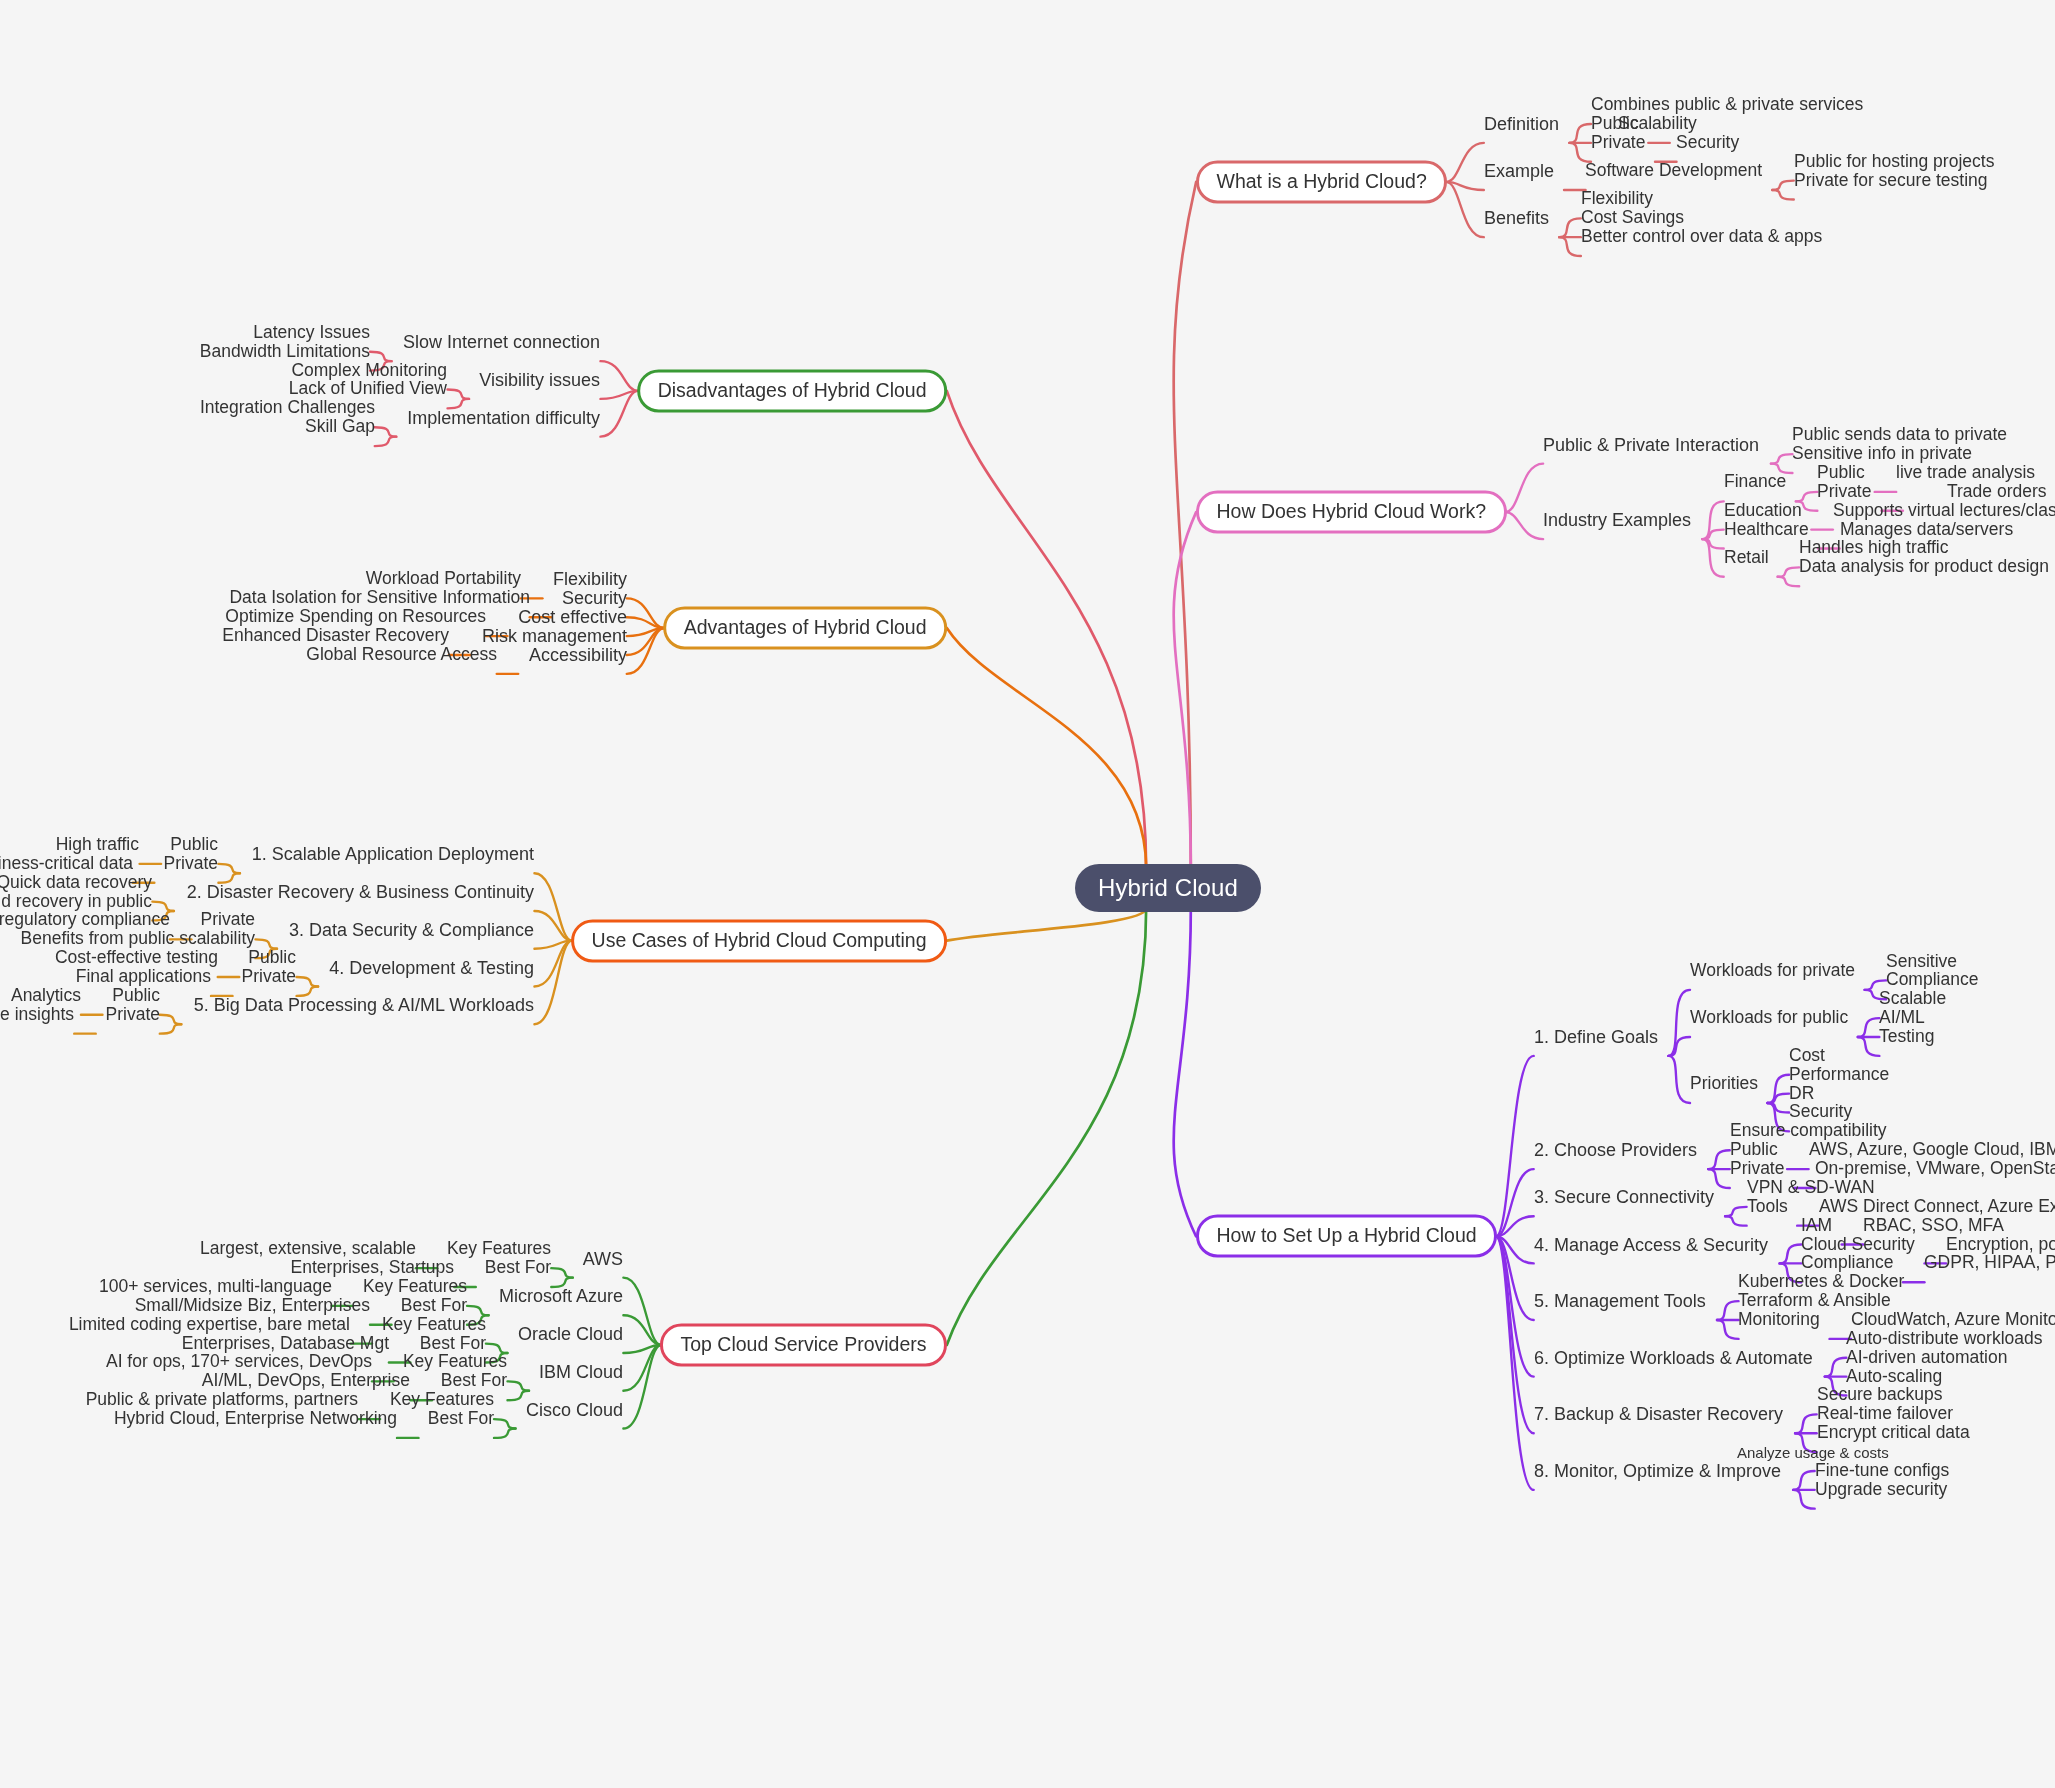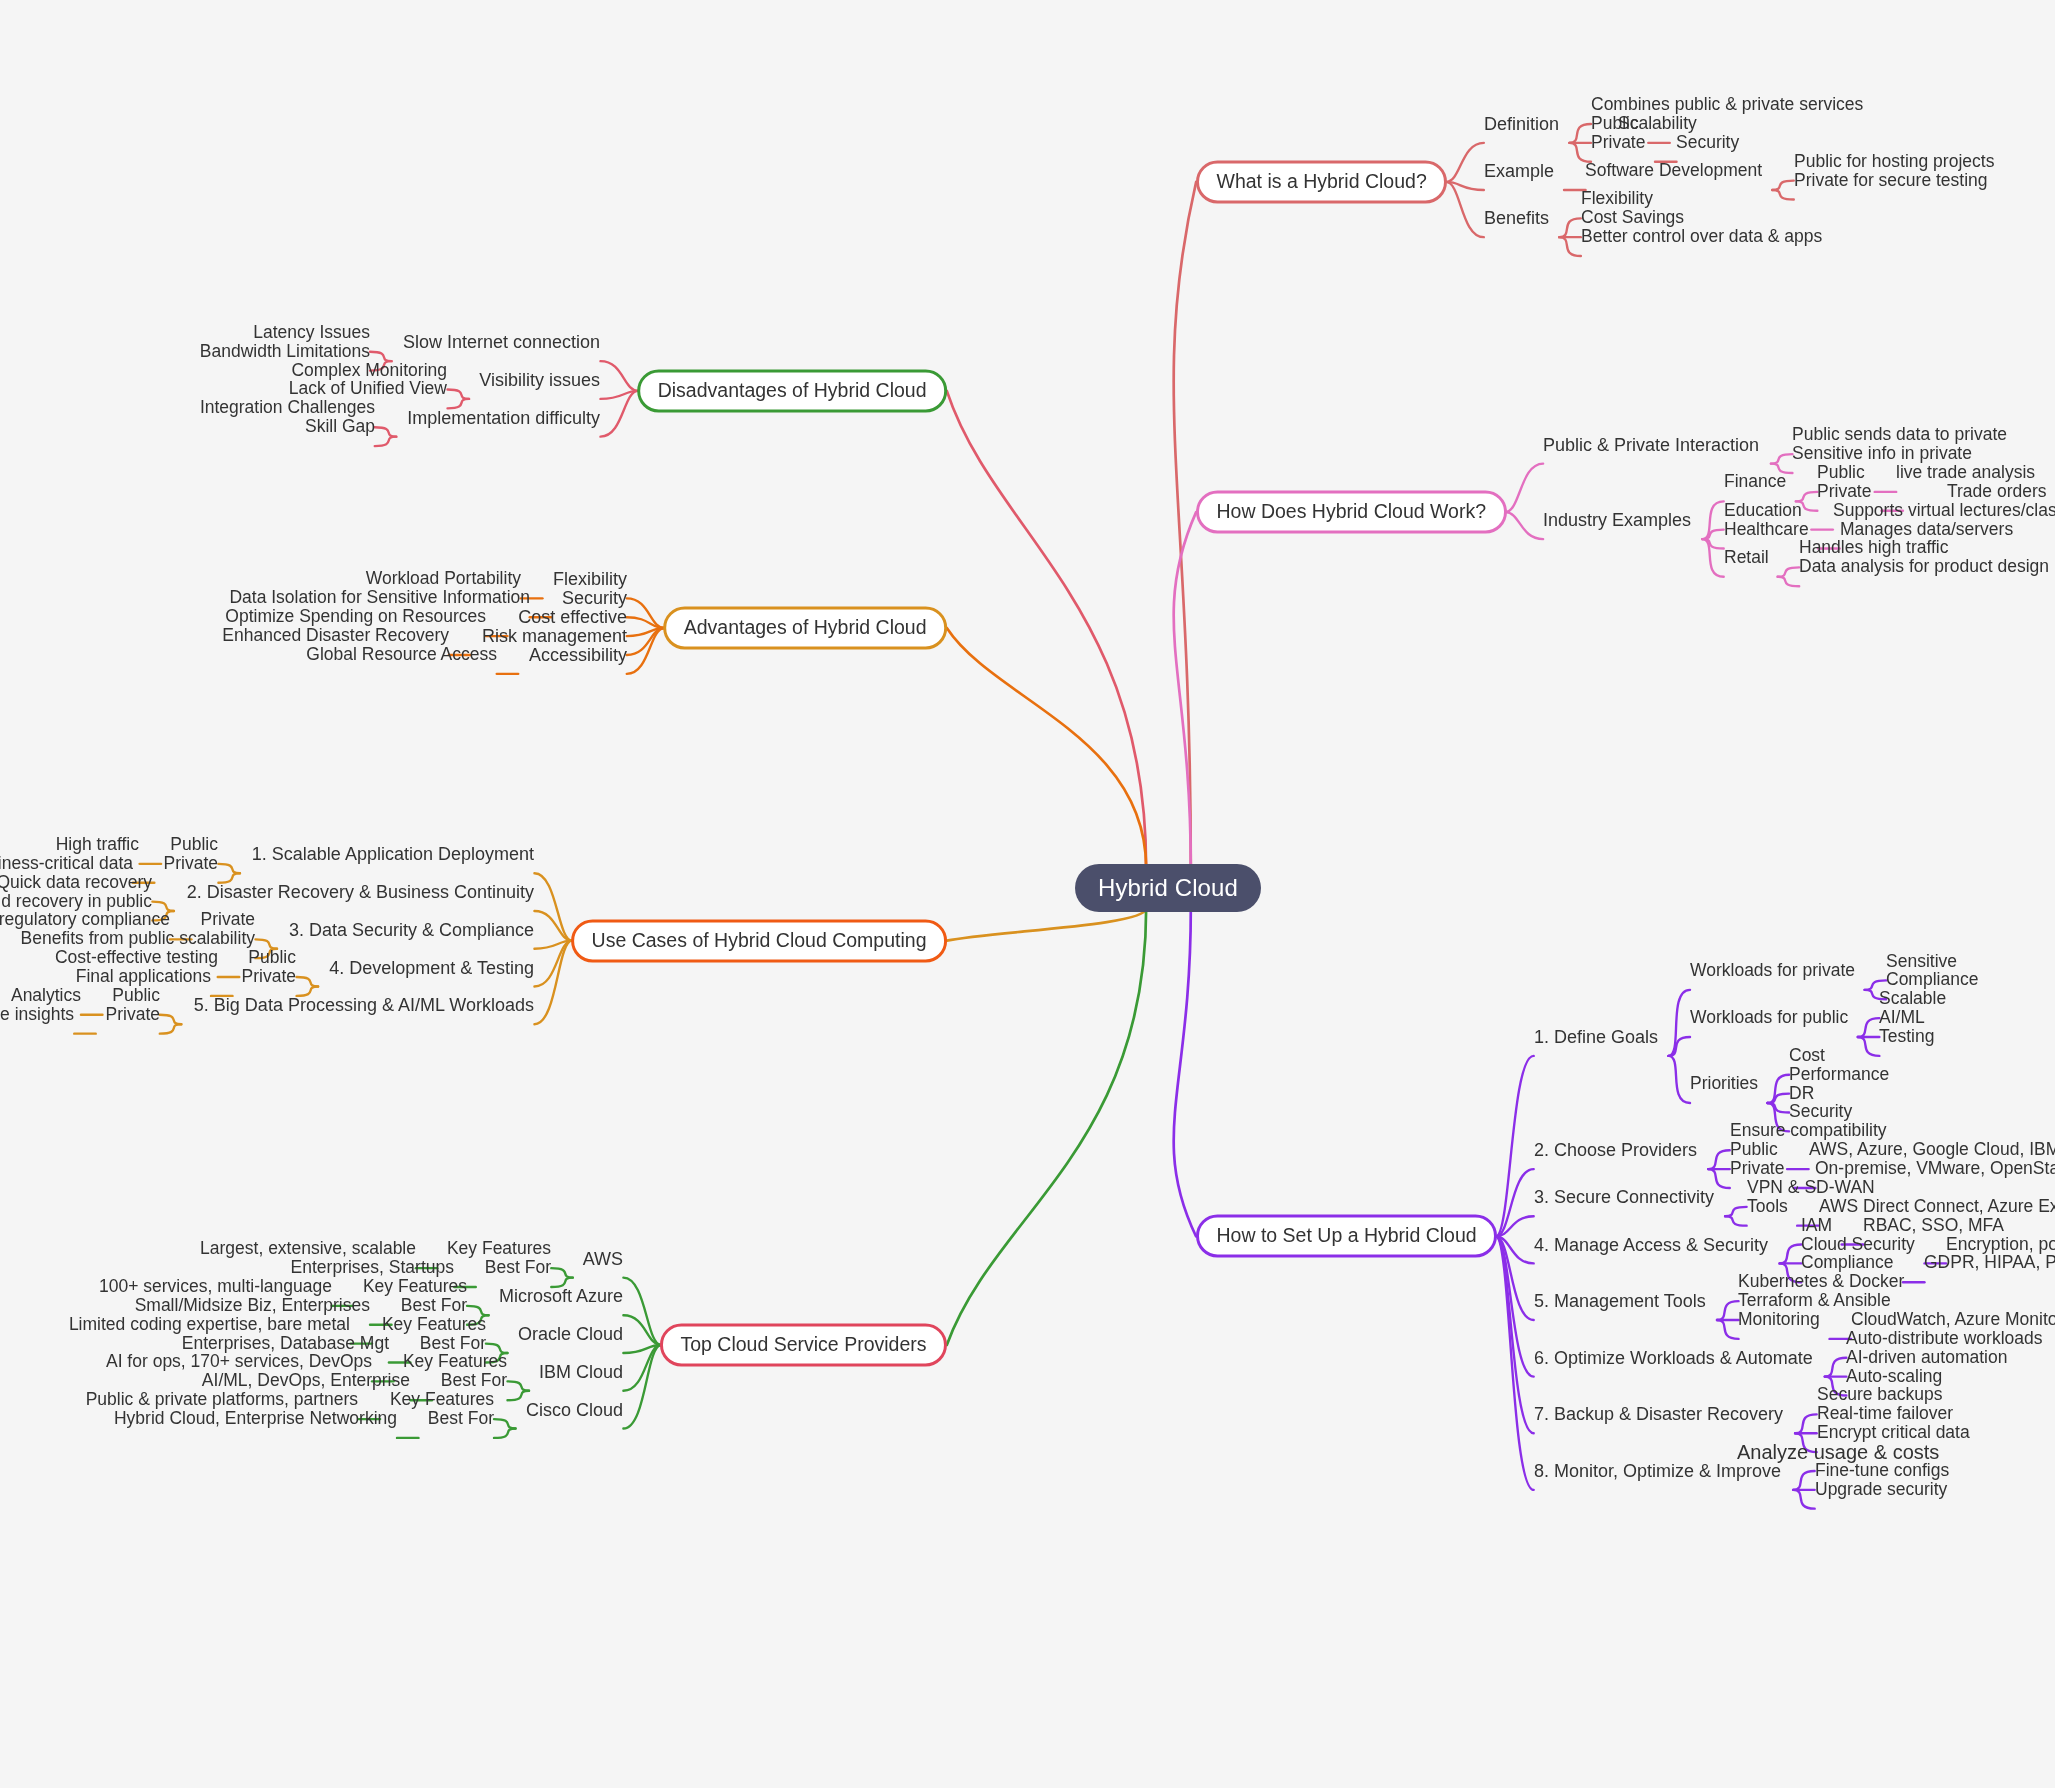--- a/index.html
+++ b/index.html
@@ -270,21 +270,21 @@
       <div class="node lbl" style="font-size: 17.5px; left: 1851px; top: 1320px;">CloudWatch, Azure Monitor</div>
       <div class="node lbl" style="font-size: 18px; left: 1534px; top: 1358px;">6. Optimize Workloads &amp; Automate</div>
       <div class="node lbl" style="font-size: 17.5px; left: 1846px; top: 1339px;">Auto-distribute workloads</div>
       <div class="node lbl" style="font-size: 17.5px; left: 1846px; top: 1358px;">AI-driven automation</div>
       <div class="node lbl" style="font-size: 17.5px; left: 1846px; top: 1377px;">Auto-scaling</div>
       <div class="node lbl" style="font-size: 18px; left: 1534px; top: 1414px;">7. Backup &amp; Disaster Recovery</div>
       <div class="node lbl" style="font-size: 17.5px; left: 1817px; top: 1395px;">Secure backups</div>
       <div class="node lbl" style="font-size: 17.5px; left: 1817px; top: 1414px;">Real-time failover</div>
       <div class="node lbl" style="font-size: 17.5px; left: 1817px; top: 1433px;">Encrypt critical data</div>
       <div class="node lbl" style="font-size: 18px; left: 1534px; top: 1471px;">8. Monitor, Optimize &amp; Improve</div>
-      <div class="node lbl" style="font-size: 20px; left: 1737px; top: 1452px;">Analyze usage &amp; costs</div>
+      <div class="node lbl" style="font-size: 15px; left: 1737px; top: 1452px;">Analyze usage &amp; costs</div>
       <div class="node lbl" style="font-size: 17.5px; left: 1815px; top: 1471px;">Fine-tune configs</div>
       <div class="node lbl" style="font-size: 17.5px; left: 1815px; top: 1490px; text-align: right;">Upgrade security</div>
       <div class="node l1 left" style="border-color: rgb(58, 154, 53); left: 947px; top: 391px;">Disadvantages of Hybrid Cloud</div>
       <div class="node lbl left" style="font-size: 18px; left: 600px; top: 342px;">Slow Internet connection</div>
       <div class="node lbl left" style="font-size: 17.5px; left: 370px; top: 333px;">Latency Issues</div>
       <div class="node lbl left" style="font-size: 17.5px; left: 370px; top: 352px;">Bandwidth Limitations</div>
       <div class="node lbl left" style="font-size: 18px; left: 600px; top: 380px;">Visibility issues</div>
       <div class="node lbl left" style="font-size: 17.5px; left: 447px; top: 371px;">Complex Monitoring</div>
       <div class="node lbl left" style="font-size: 17.5px; left: 447px; top: 389px;">Lack of Unified View</div>
       <div class="node lbl left" style="font-size: 18px; left: 600px; top: 418px;">Implementation difficulty</div>

